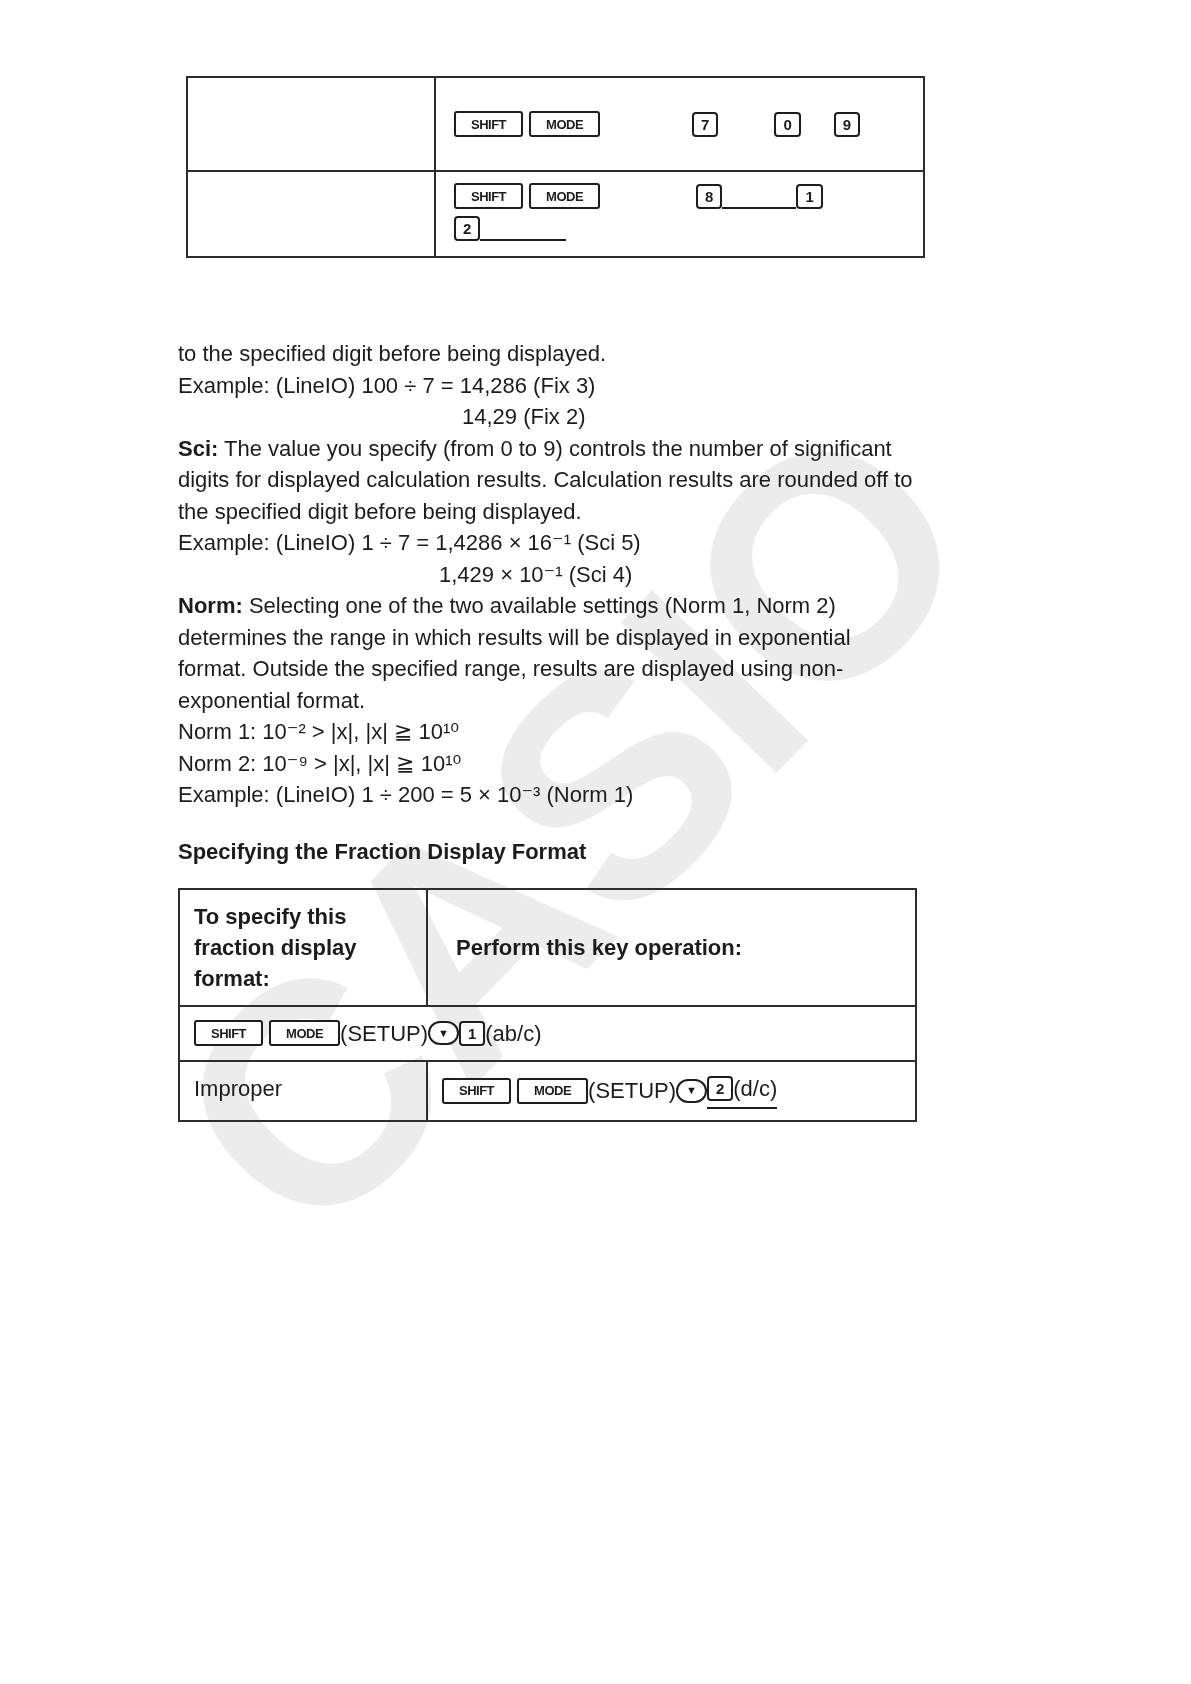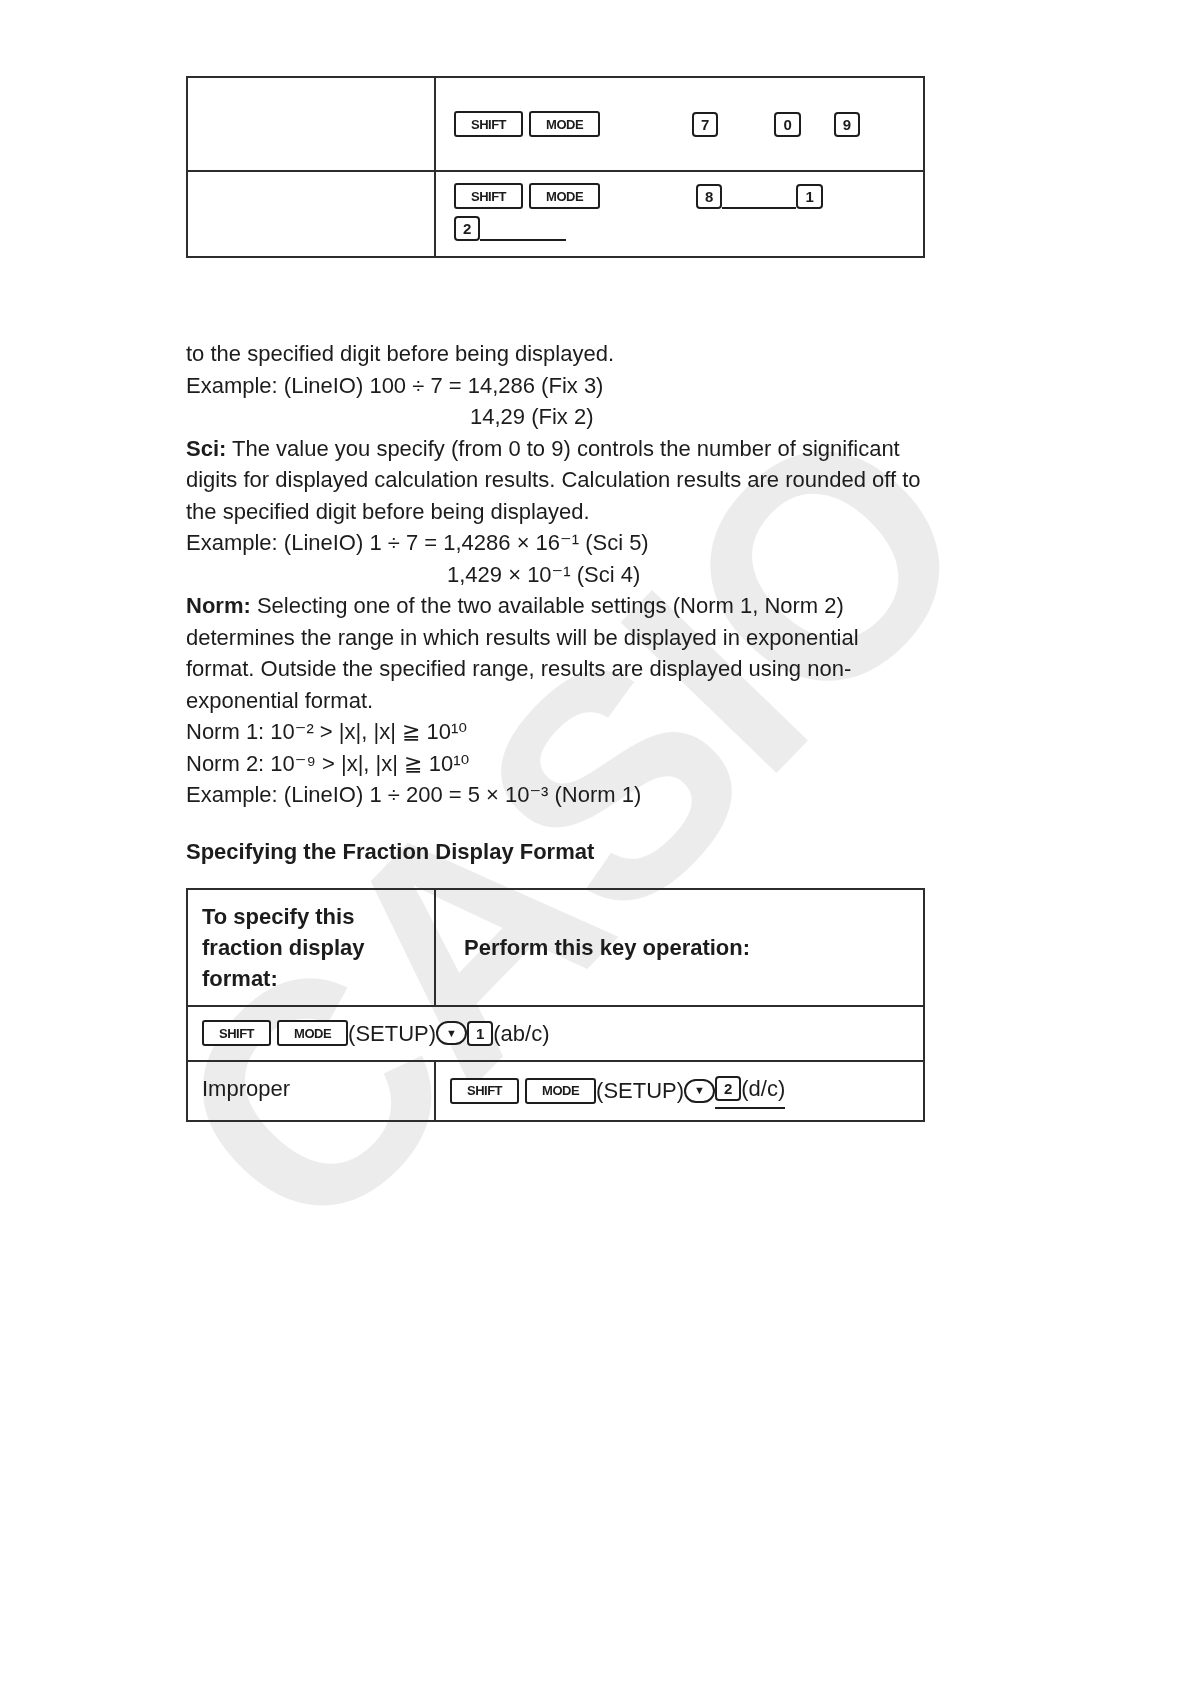--- a/index.html
+++ b/index.html
@@ -49,21 +49,21 @@
   .tt-row { display:flex; }
   .tt-row1 { height:92px; border-bottom:2px solid #2d2d2d; }
   .tt-row2 { height:84px; }
   .tt-left { width:248px; border-right:2px solid #2d2d2d; box-sizing:border-box; }
   .tt-right { flex:1; display:flex; align-items:center; padding-left:18px; }
   .tt-right2 { flex-direction:column; align-items:flex-start; justify-content:flex-start; padding-top:11px; }
   .kline { display:flex; align-items:center; }
   .kline2 { margin-top:7px; }
   
   .content {
-    position:absolute; left:186px; top:338px; width:742px; z-index:1;
+    position:absolute; left:178px; top:338px; width:742px; z-index:1;
   }
   .tline, .tpar {
     font-size:22px; line-height:31.5px;
   }
   .ind-fix2 { padding-left:284px; }
   .ind-sci4 { padding-left:261px; }
   .ind-sci0 { padding-left:257px; }
   .ind-norm2 { padding-left:289px; }
   .tpar b { font-weight:700; }
   .section-heading {

